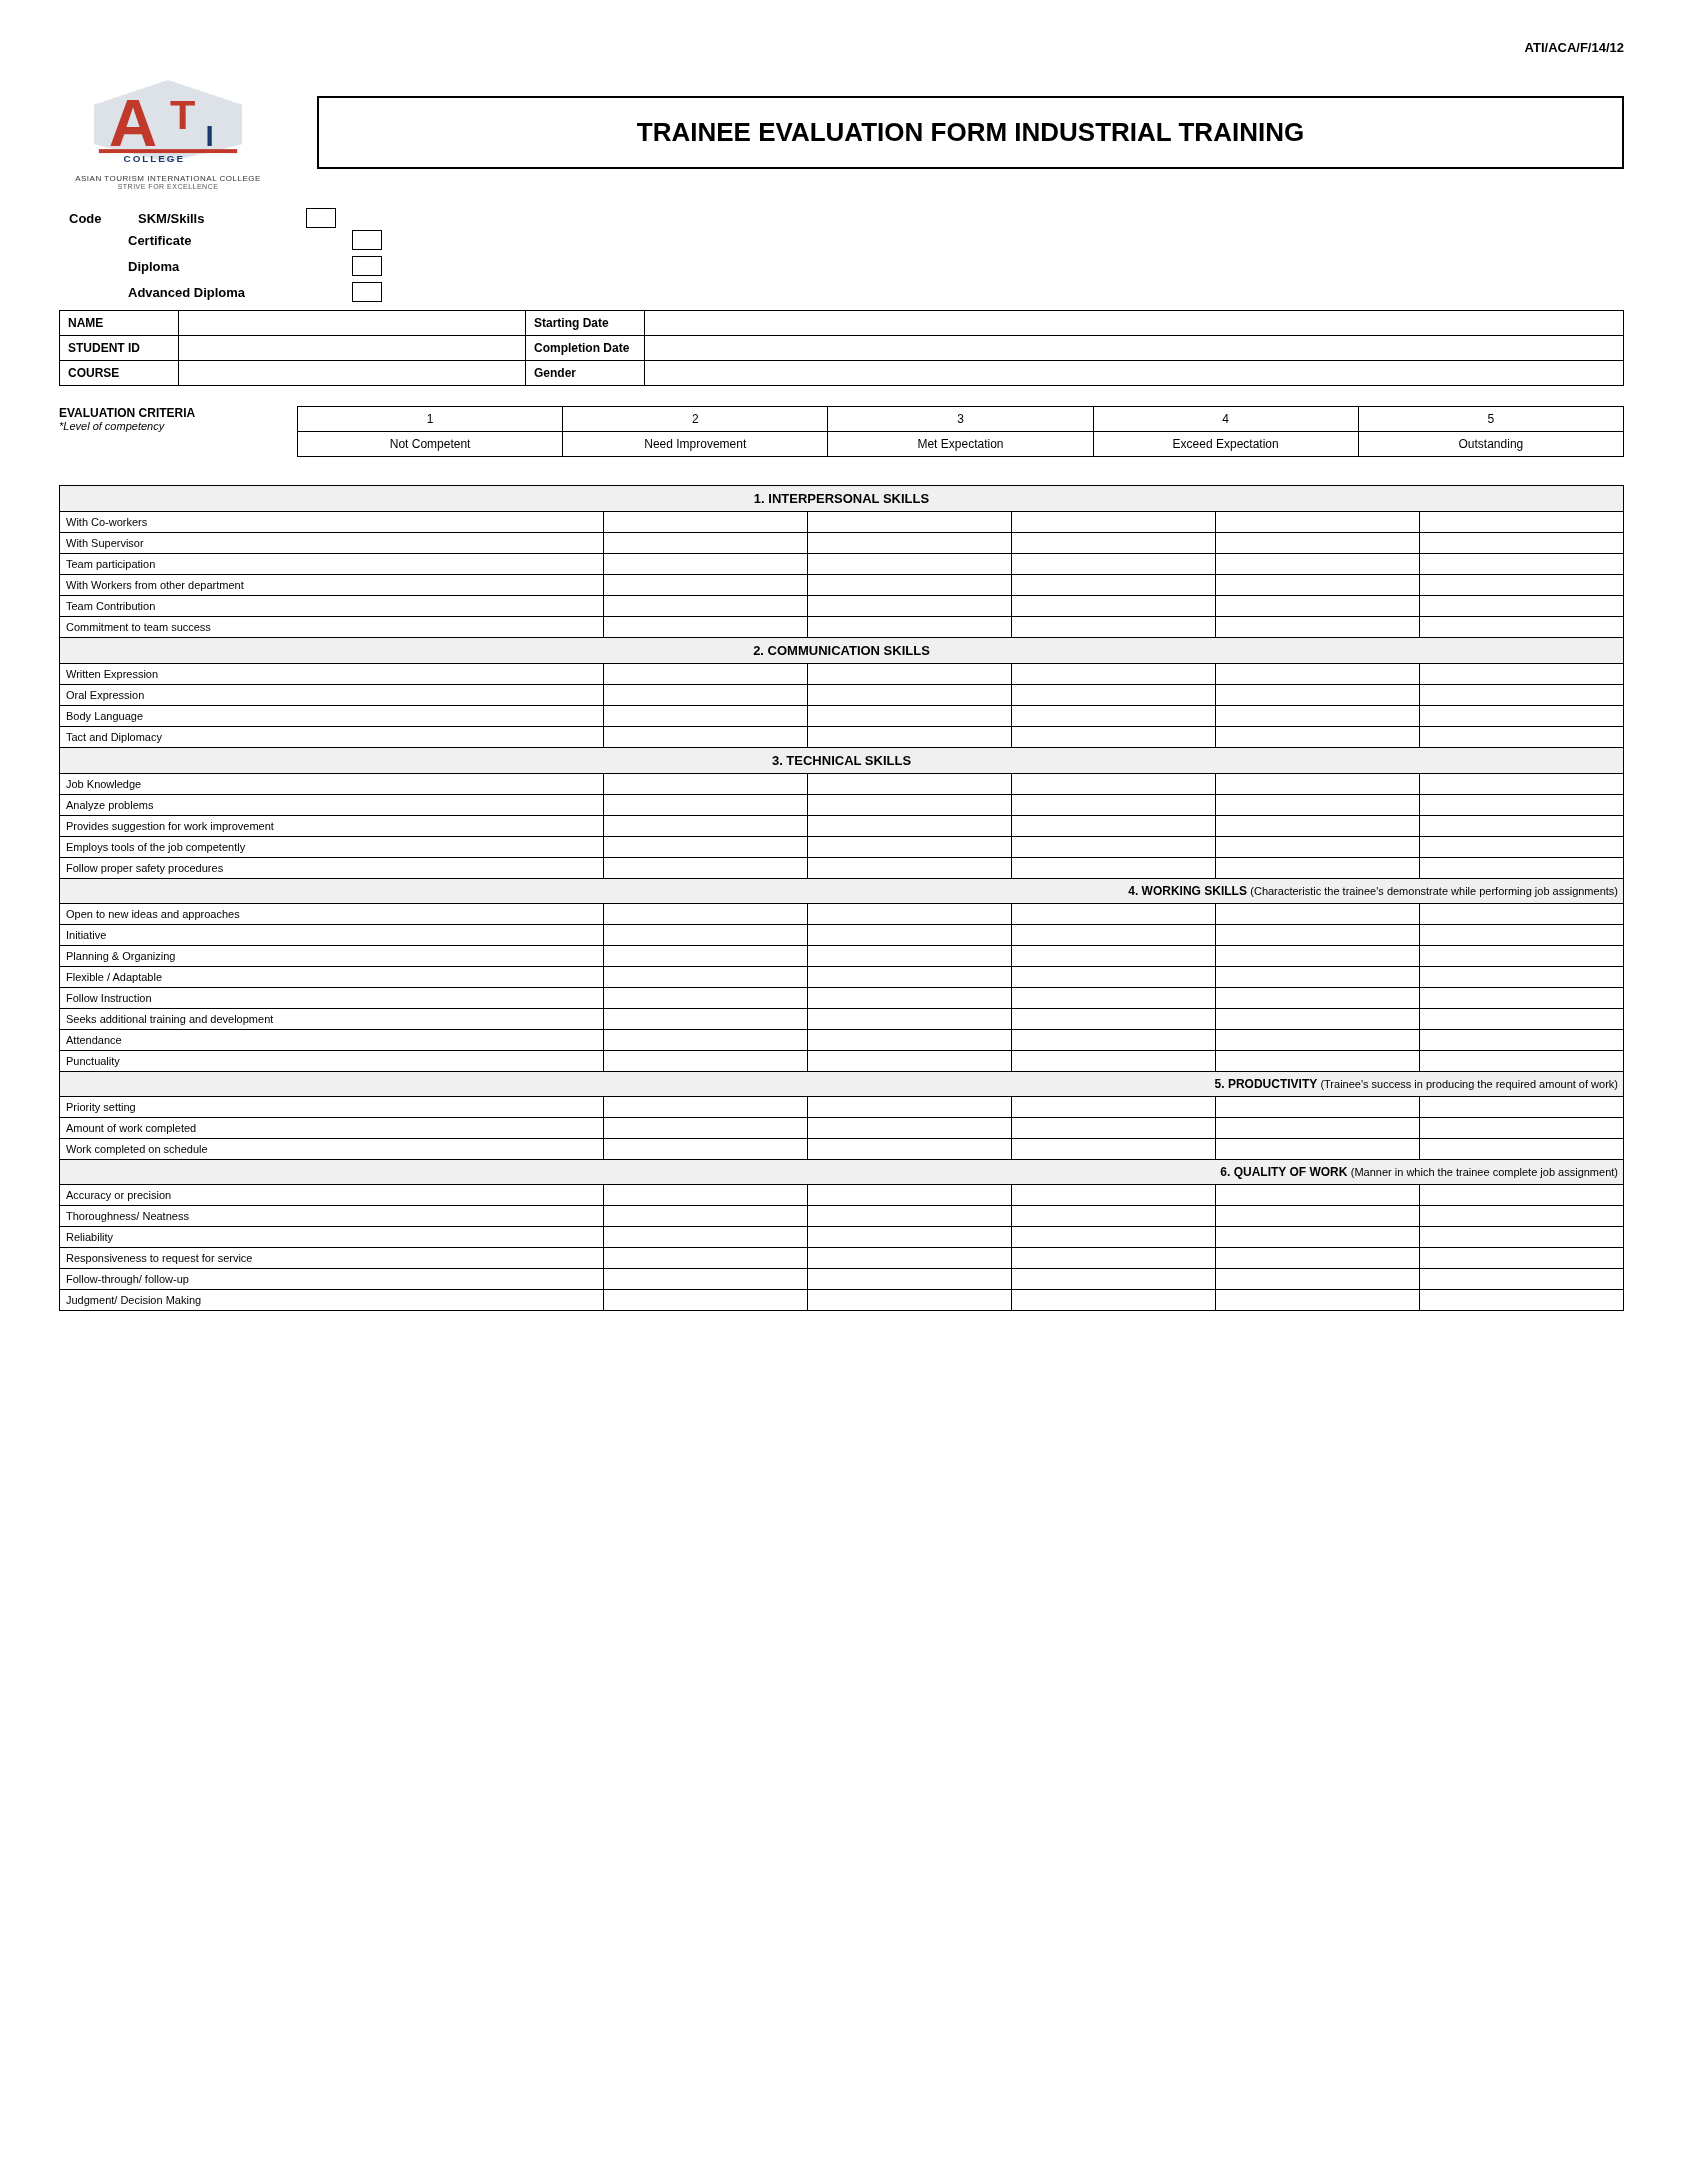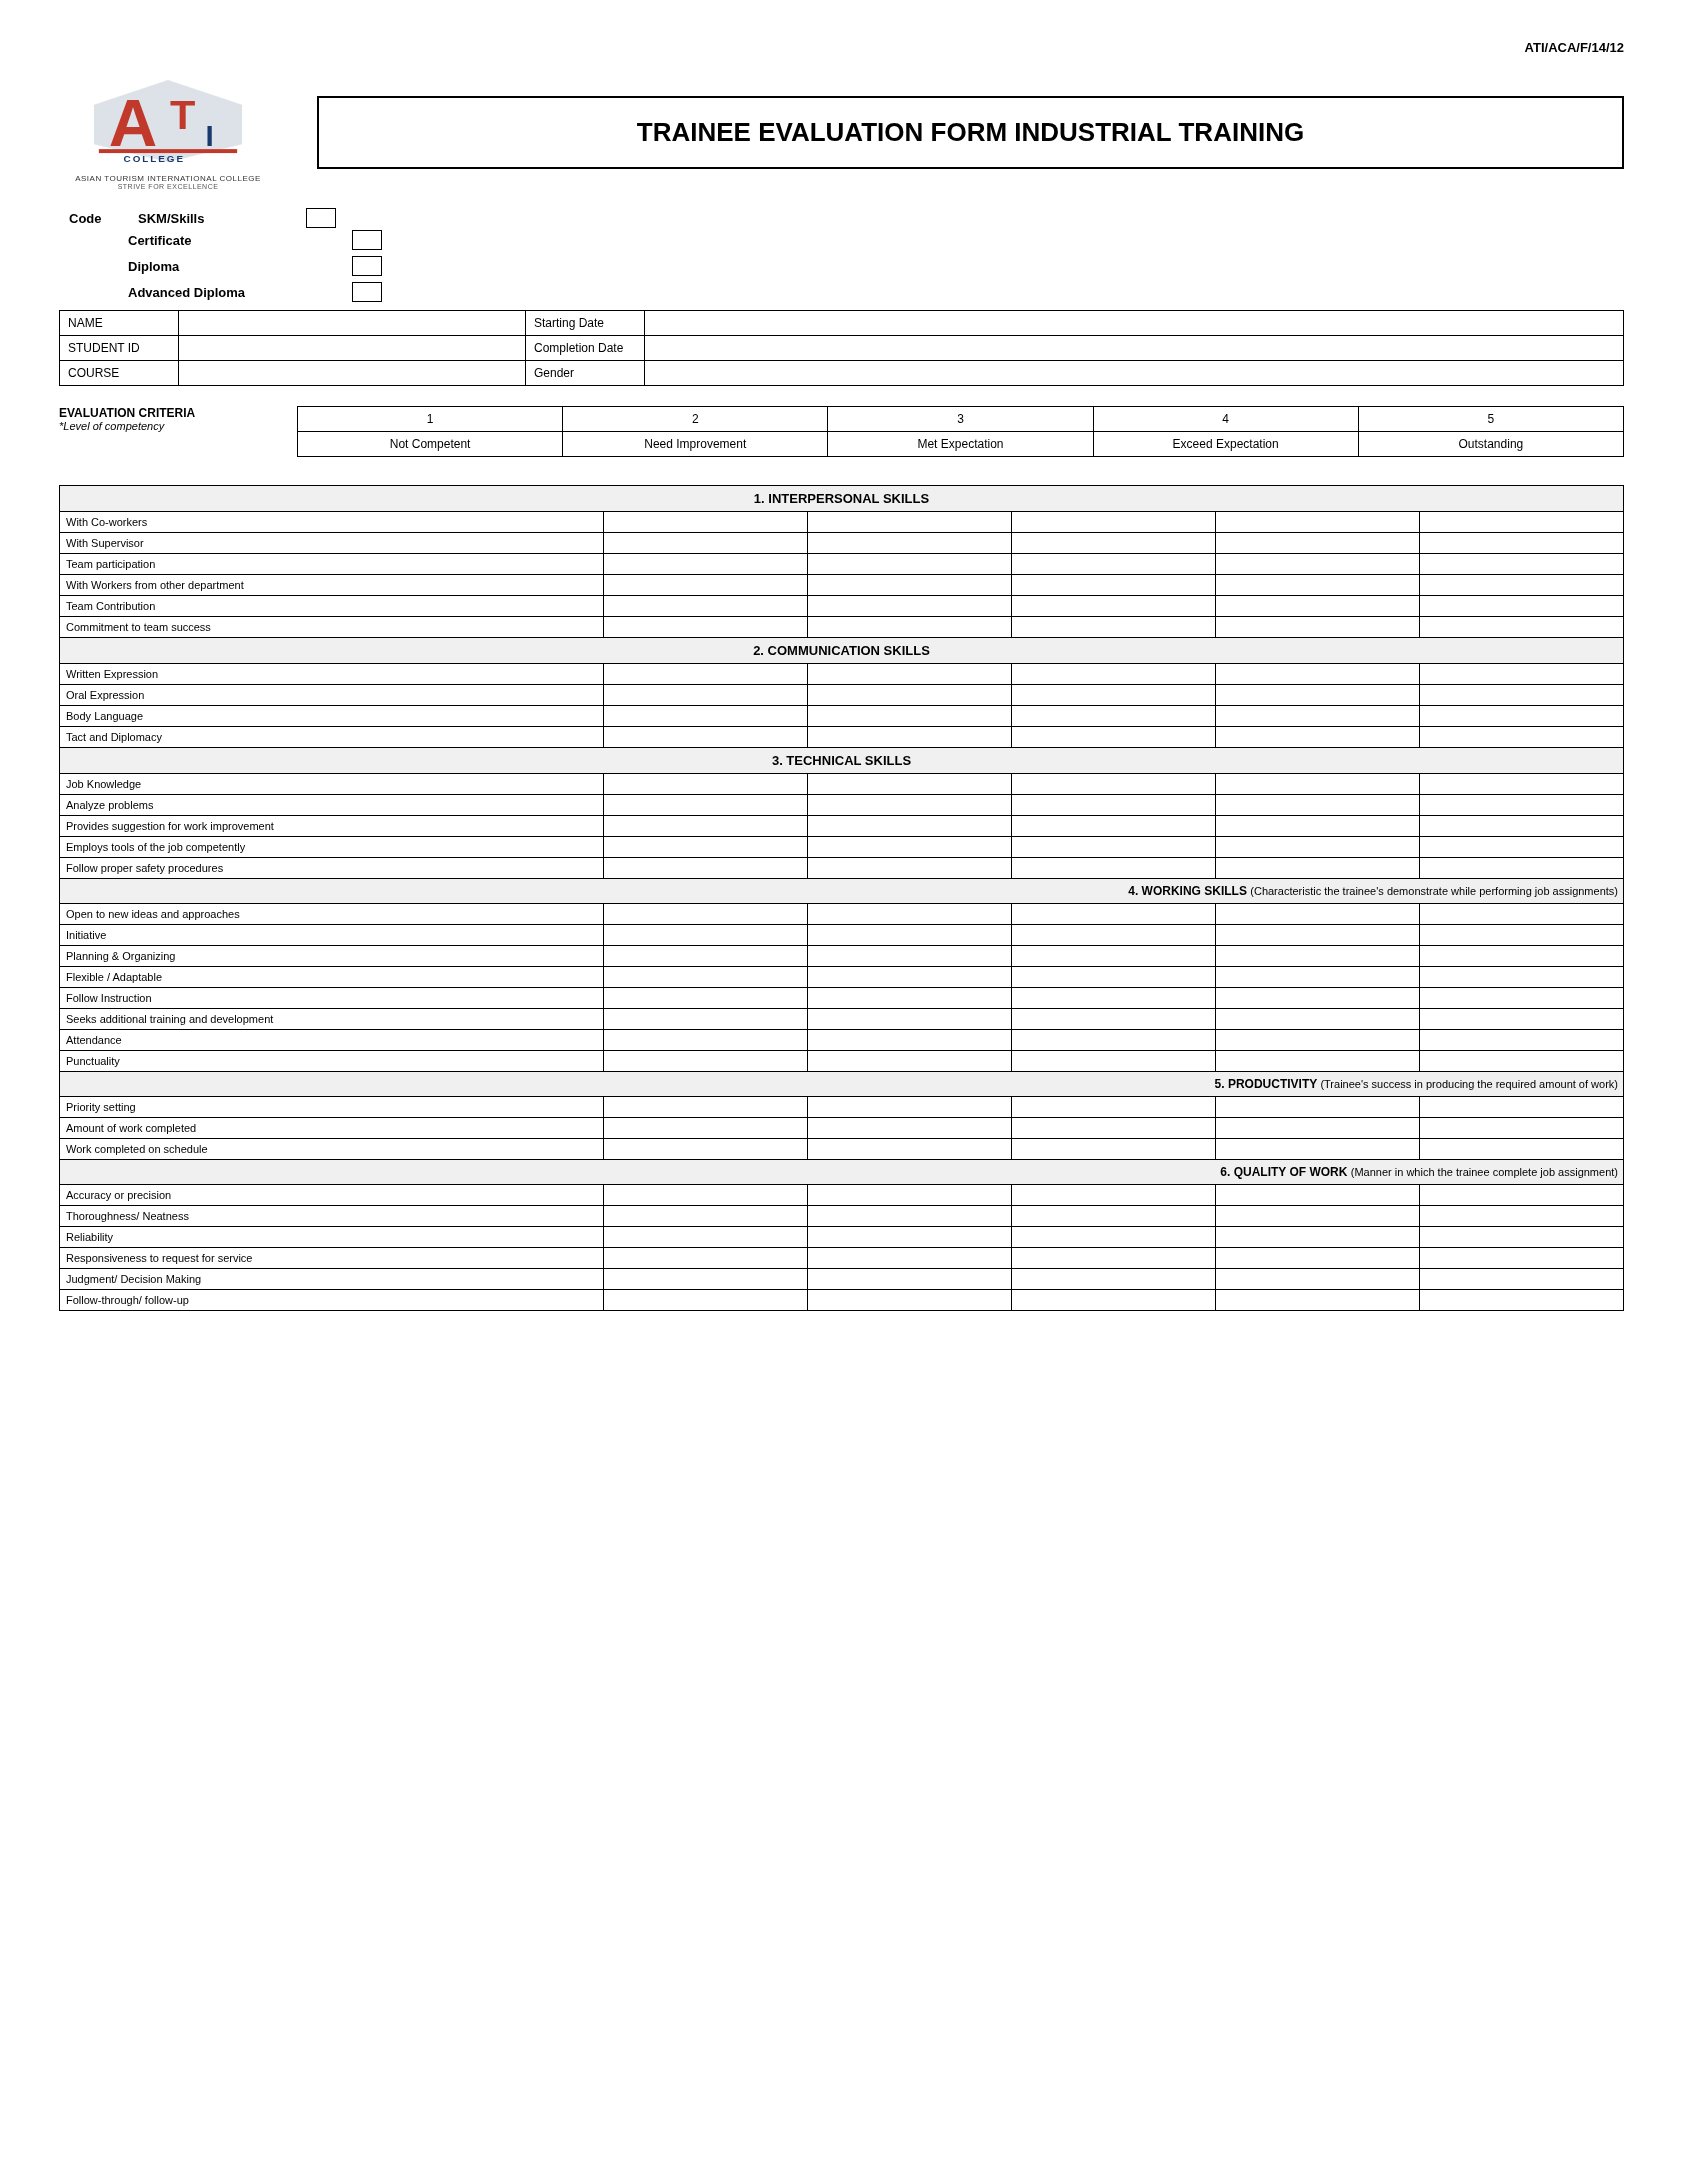--- a/index.html
+++ b/index.html
@@ -102,21 +102,21 @@
       width: 100%;
       border-collapse: collapse;
       margin-bottom: 20px;
     }
     .info-table td {
       border: 1.5px solid #000;
       padding: 5px 8px;
       font-size: 12px;
     }
     .info-table .label-cell {
-      font-weight: normal;
+      font-weight: bold;
       width: 119px;
       background: #fff;
     }
     .info-table .value-cell {
       width: 347px;
     }
     .eval-criteria-label {
       font-size: 12px;
       font-weight: bold;
     }
@@ -537,29 +537,29 @@
   </tr>
   <tr>
     <td class="row-label">Responsiveness to request for service</td>
     <td class="score-cell"></td>
     <td class="score-cell"></td>
     <td class="score-cell"></td>
     <td class="score-cell"></td>
     <td class="score-cell"></td>
   </tr>
   <tr>
+    <td class="row-label">Follow-through/ follow-up</td>
+    <td class="score-cell"></td>
+    <td class="score-cell"></td>
+    <td class="score-cell"></td>
+    <td class="score-cell"></td>
+    <td class="score-cell"></td>
+  </tr>
+  <tr>
     <td class="row-label">Judgment/ Decision Making</td>
-    <td class="score-cell"></td>
-    <td class="score-cell"></td>
-    <td class="score-cell"></td>
-    <td class="score-cell"></td>
-    <td class="score-cell"></td>
-  </tr>
-  <tr>
-    <td class="row-label">Follow-through/ follow-up</td>
     <td class="score-cell"></td>
     <td class="score-cell"></td>
     <td class="score-cell"></td>
     <td class="score-cell"></td>
     <td class="score-cell"></td>
   </tr>
 
 </tbody>
   </table>
 

